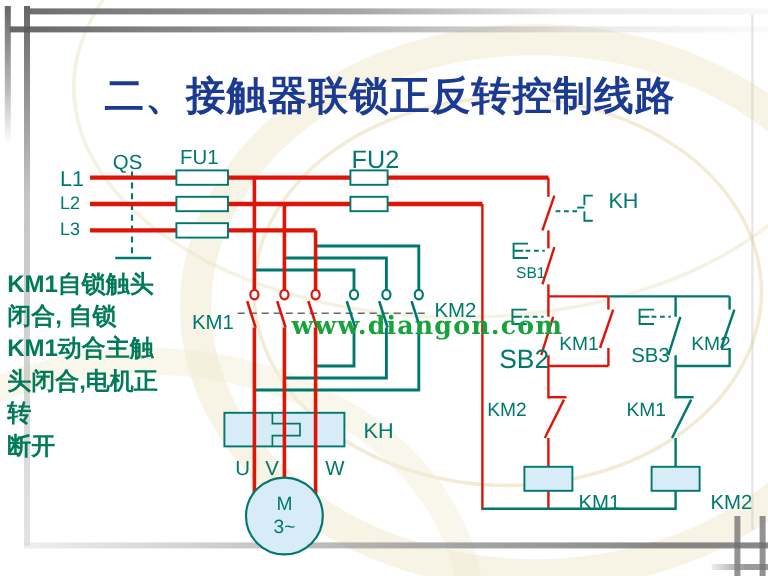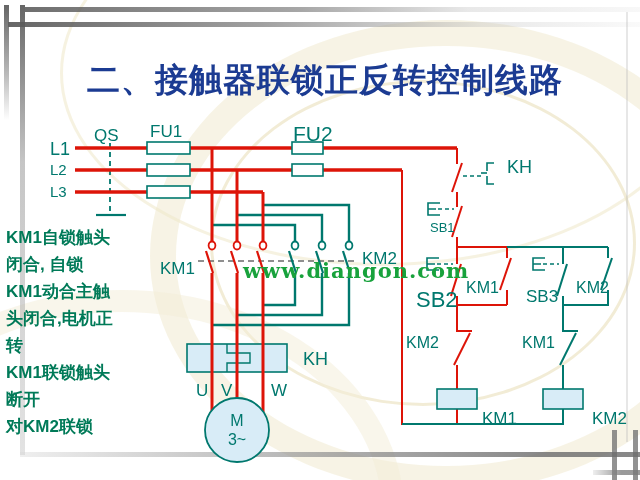--- a/index.html
+++ b/index.html
@@ -19,21 +19,21 @@
   .fv2{left:20px;top:5px;width:5px;height:450px;background:linear-gradient(to bottom,rgba(85,85,85,.9),rgba(150,150,150,.55) 35%,rgba(185,185,185,.4));}
   .fright{left:626px;top:12px;width:2px;height:430px;background:rgba(185,185,185,.35);}
   .fbottom{top:452px;left:20px;right:0;height:5px;background:linear-gradient(to right,rgba(215,215,215,.4),rgba(150,150,150,.7) 45%,rgba(115,115,115,.85) 85%);}
   .fv3{left:612px;top:430px;width:5px;height:50px;background:rgba(110,110,110,.75);}
   .fv4{left:633px;top:430px;width:5px;height:50px;background:rgba(110,110,110,.75);}
   .fh3{top:470px;left:593px;right:0;height:5px;background:linear-gradient(to right,rgba(200,200,200,.3),rgba(120,120,120,.75) 60%);}
 
   .title{position:absolute;left:35px;right:25px;top:58px;text-align:center;
          font-size:33px;font-weight:bold;color:#1b3b92;letter-spacing:1px;white-space:nowrap;}
   .note{position:absolute;left:6px;top:224px;width:168px;color:#007a58;
-        font-size:17px;font-weight:bold;line-height:27px;}
+        font-size:20px;font-weight:bold;line-height:27px;}
   .wm{position:absolute;left:243px;top:226px;font-family:"DejaVu Serif",serif;
       font-size:21px;font-weight:600;color:#18a23c;letter-spacing:1px;white-space:nowrap;margin-top:32px;}
   .lbl{position:absolute;color:#00786e;white-space:nowrap;}
   svg{position:absolute;left:0;top:0;}
   .layer{position:absolute;left:0;top:0;width:640px;height:480px;}
   .z0{z-index:0}.z1{z-index:1}.z2{z-index:2}.z3{z-index:3}
 </style>
 </head>
 <body>
 
@@ -179,23 +179,21 @@
 
   <div class="layer z3">
     <div class="title">二、接触器联锁正反转控制线路</div>
 
     <div class="note">
       <div>KM1自锁触头</div>
       <div>闭合, 自锁</div>
       <div>KM1动合主触</div>
       <div>头闭合,电机正</div>
       <div>转</div>
-      <div>KM1联锁触头</div>
       <div>断开</div>
-      <div>对KM2联锁</div>
     </div>
 
     <div class="wm">www.diangon.com</div>
 
     <div class="lbl" style="left:50px;top:139px;font-size:18px">L1</div>
     <div class="lbl" style="left:50px;top:161px;font-size:15px">L2</div>
     <div class="lbl" style="left:50px;top:183px;font-size:15px">L3</div>
     <div class="lbl" style="left:94px;top:126px;font-size:17px">QS</div>
     <div class="lbl" style="left:150px;top:122px;font-size:17px">FU1</div>
     <div class="lbl" style="left:293px;top:122px;font-size:21px">FU2</div>

